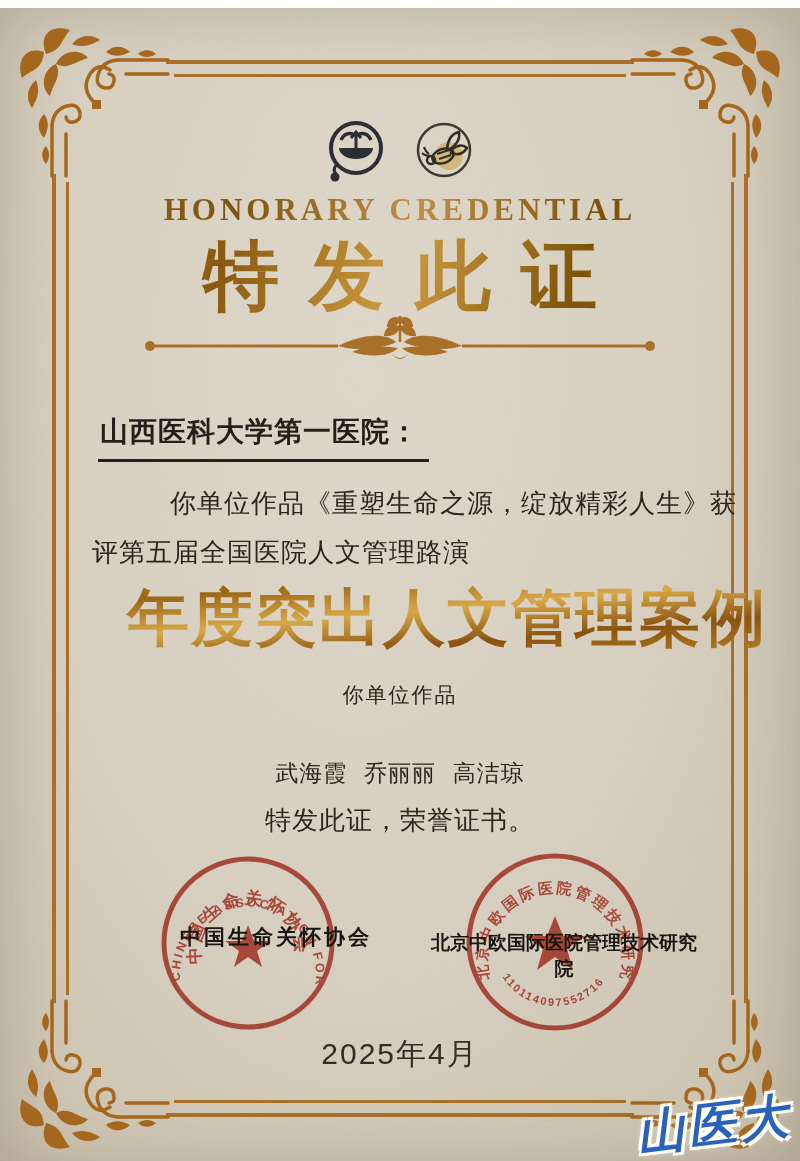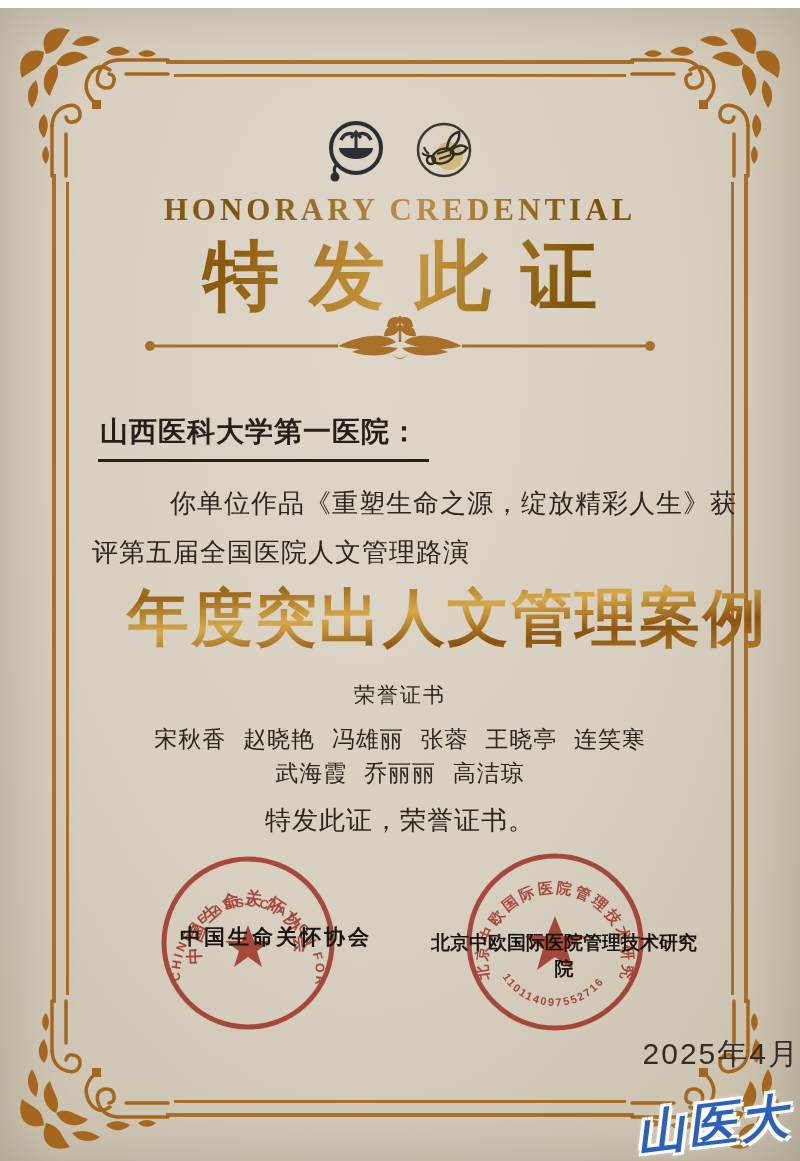--- a/index.html
+++ b/index.html
@@ -46,21 +46,21 @@
   .closing{position:absolute;top:795px;left:0;width:800px;text-align:center;font-size:26px;color:#2b251e;letter-spacing:1px;}
   
   .seal{position:absolute;mix-blend-mode:multiply;opacity:.88;}
   .seal-l{left:158px;top:845px;}
   .seal-r{left:463px;top:842px;}
   .sealtext{position:absolute;text-align:center;font-weight:700;color:#191510;
             font-family:"Liberation Sans","DejaVu Sans",sans-serif;}
   .sealtext-l{left:166px;top:915px;width:220px;font-size:21px;letter-spacing:3px;}
   .sealtext-r{left:428px;top:922px;width:272px;font-size:19px;letter-spacing:0px;}
   
-  .date{position:absolute;top:1026px;left:0;width:800px;text-align:right;font-size:30px;color:#332d26;letter-spacing:2px;
+  .date{position:absolute;top:1026px;left:0;width:800px;text-align:center;font-size:30px;color:#332d26;letter-spacing:2px;
         font-family:"Liberation Sans","DejaVu Sans",sans-serif;}
   .watermark{position:absolute;right:8px;bottom:12px;font-family:"Liberation Sans","DejaVu Sans",sans-serif;
              font-weight:900;font-style:italic;font-size:48px;color:#2a61bb;letter-spacing:4px;
              transform:rotate(-7deg);
              text-shadow:-3px -3px 0 #fdfdf8,3px -3px 0 #fdfdf8,-3px 3px 0 #fdfdf8,3px 3px 0 #fdfdf8,0 0 7px #ffffff;}
 </style>
 </head>
 <body>
 
 <div class="cert">
@@ -215,22 +215,21 @@
       <path d="M252 46 q8 8 16 0 q-8 10 -16 0 z" stroke="none"></path>
     </g>
   </svg>
 
   <div class="recipient">山西医科大学第一医院：</div>
   <div class="bodyline body2">评第五届全国医院人文管理路演</div>
   <div class="bodyline body1">你单位作品《重塑生命之源，绽放精彩人生》获</div>
 
   <div class="award">年度突出人文管理案例</div>
 
-  <div class="c-label">荣誉证书</div>
-  <div class="names names1">宋秋香 赵晓艳 冯雄丽 张蓉 王晓亭 连笑寒</div>
+  <div class="c-label">你单位作品</div>
   <div class="names names2">武海霞 乔丽丽 高洁琼</div>
 
   <div class="closing">特发此证，荣誉证书。</div>
 
   <svg class="seal seal-l" width="180" height="180" viewBox="0 0 180 180">
     <circle cx="90" cy="90" r="84" fill="none" stroke="#c04234" stroke-width="5"></circle>
     <defs>
       <path id="arcL1" d="M 24 138 A 68 68 0 1 1 156 138" fill="none"></path>
       <path id="arcL2" d="M 48 122 A 48 48 0 1 1 132 122" fill="none"></path>
     </defs>

